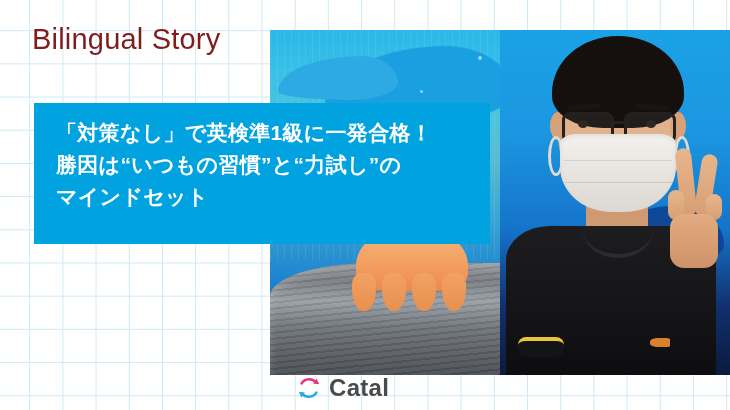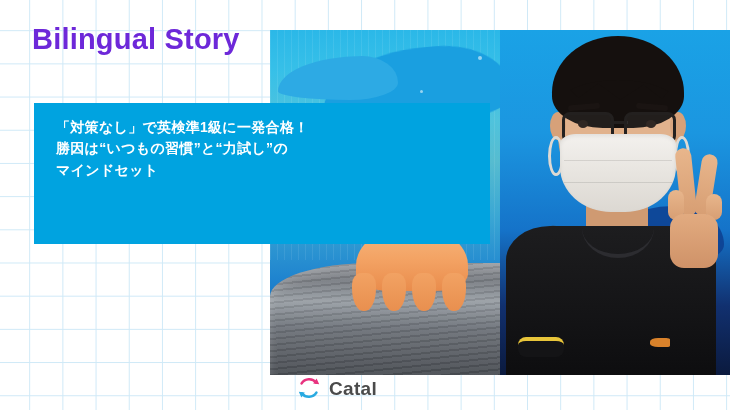--- a/index.html
+++ b/index.html
@@ -30,23 +30,23 @@
     background-size: 33.2px 33.2px;
     background-position: -4px -3px;
   }
 
   
   .headline {
     position: absolute;
     left: 32px;
     top: 22px;
     font-size: 29px;
-    font-weight: bold;
+    font-weight: normal;
     letter-spacing: 0.2px;
-    color: #6d28d9;
+    color: #7f1d1d;
     line-height: 1.2;
     white-space: nowrap;
   }
 
   
   .photo {
     position: absolute;
     left: 270px;
     top: 30px;
     width: 460px;
@@ -428,21 +428,21 @@
     width: 456px;
     height: 141px;
     background: #00a3e0;
   }
   .banner-text {
     position: absolute;
     left: 22px;
     top: 14px;
     right: 10px;
     color: #ffffff;
-    font-size: 14px;
+    font-size: 21px;
     font-weight: bold;
     line-height: 1.52;
     letter-spacing: 0.3px;
     white-space: pre-line;
   }
 
   
   .caption {
     position: absolute;
     left: 32px;
@@ -459,21 +459,21 @@
   .brand {
     position: absolute;
     left: 296px;
     top: 375px;
     display: flex;
     align-items: center;
     gap: 7px;
   }
   .brand-mark { display: block; }
   .brand-name {
-    font-size: 19px;
+    font-size: 24px;
     font-weight: bold;
     color: #4a4a4a;
     letter-spacing: 0.3px;
     line-height: 1;
   }
 </style>
 </head>
 <body>
 
 <div class="slide">

